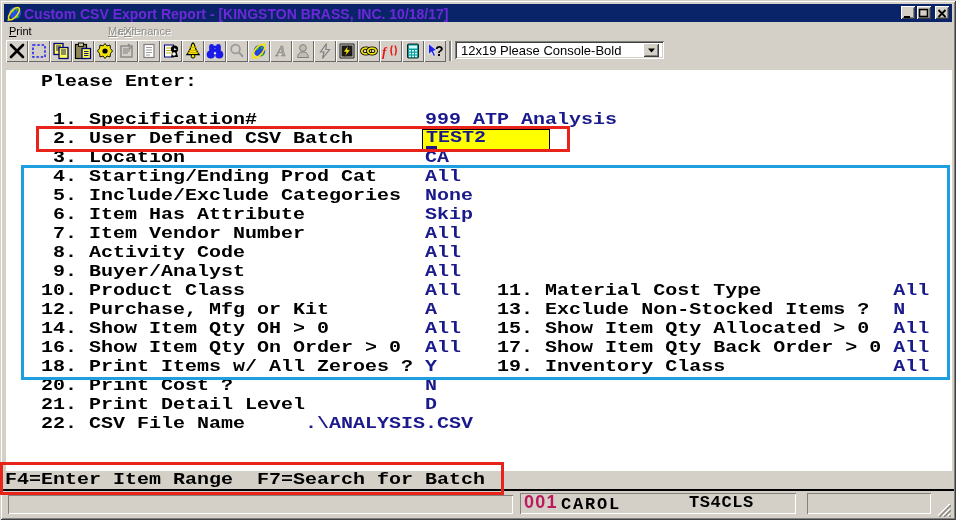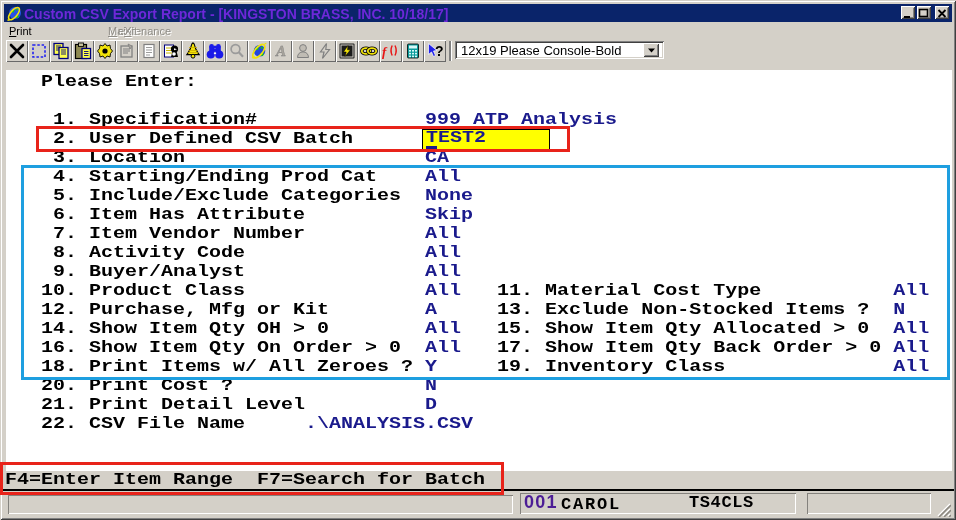--- a/index.html
+++ b/index.html
@@ -258,21 +258,21 @@
 <div id="cursor" class="abs"></div>
 <div id="cyanbox" class="abs"></div>
 <div id="redbox1" class="abs"></div>
 <div id="msgline" class="abs"></div>
 <div class="abs ln" style="top:471px;">F4=Enter Item Range  F7=Search for Batch</div>
 <div id="blackline" class="abs"></div>
 <div id="redbox2" class="abs"></div>
 <div class="abs panel" style="left:8px;top:495px;width:505px;height:19px;"></div>
 <div class="abs panel" style="left:520px;top:493px;width:276px;height:21px;"></div>
 <div class="abs panel" style="left:807px;top:493px;width:124px;height:21px;"></div>
-<div class="abs" style="left:524px;top:495px;font-size:18px;line-height:14px;font-family:'Liberation Sans',sans-serif;font-weight:bold;letter-spacing:1.2px;color:#4c1d95;">001</div>
+<div class="abs" style="left:524px;top:495px;font-size:18px;line-height:14px;font-family:'Liberation Sans',sans-serif;font-weight:bold;letter-spacing:1.2px;color:#be185d;">001</div>
 <div class="abs stext" style="left:561px;top:499px;font-size:17px;line-height:11px;letter-spacing:1.8px;">CAROL</div>
 <div class="abs stext" style="left:689px;top:497px;font-size:17px;line-height:11px;letter-spacing:0.6px;">TS4CLS</div>
 <div class="abs stext" style="left:814px;top:496px;font-size:13px;line-height:11px;letter-spacing:0.6px;margin-top:40px;">IMCSVMNU</div>
 <div id="grip" class="abs" style="left:934px;top:500px;width:17px;height:17px;"><svg width="17" height="17" viewBox="0 0 17 17">
 <path d="M16 4 L4 16" stroke="#FFF" stroke-width="1.4"></path>
       <path d="M17 5 L5 17" stroke="#8C8880" stroke-width="1.6"></path>
 <path d="M16 9 L9 16" stroke="#FFF" stroke-width="1.4"></path>
       <path d="M17 10 L10 17" stroke="#8C8880" stroke-width="1.6"></path>
 <path d="M16 14 L14 16" stroke="#FFF" stroke-width="1.4"></path>
       <path d="M17 15 L15 17" stroke="#8C8880" stroke-width="1.6"></path>

